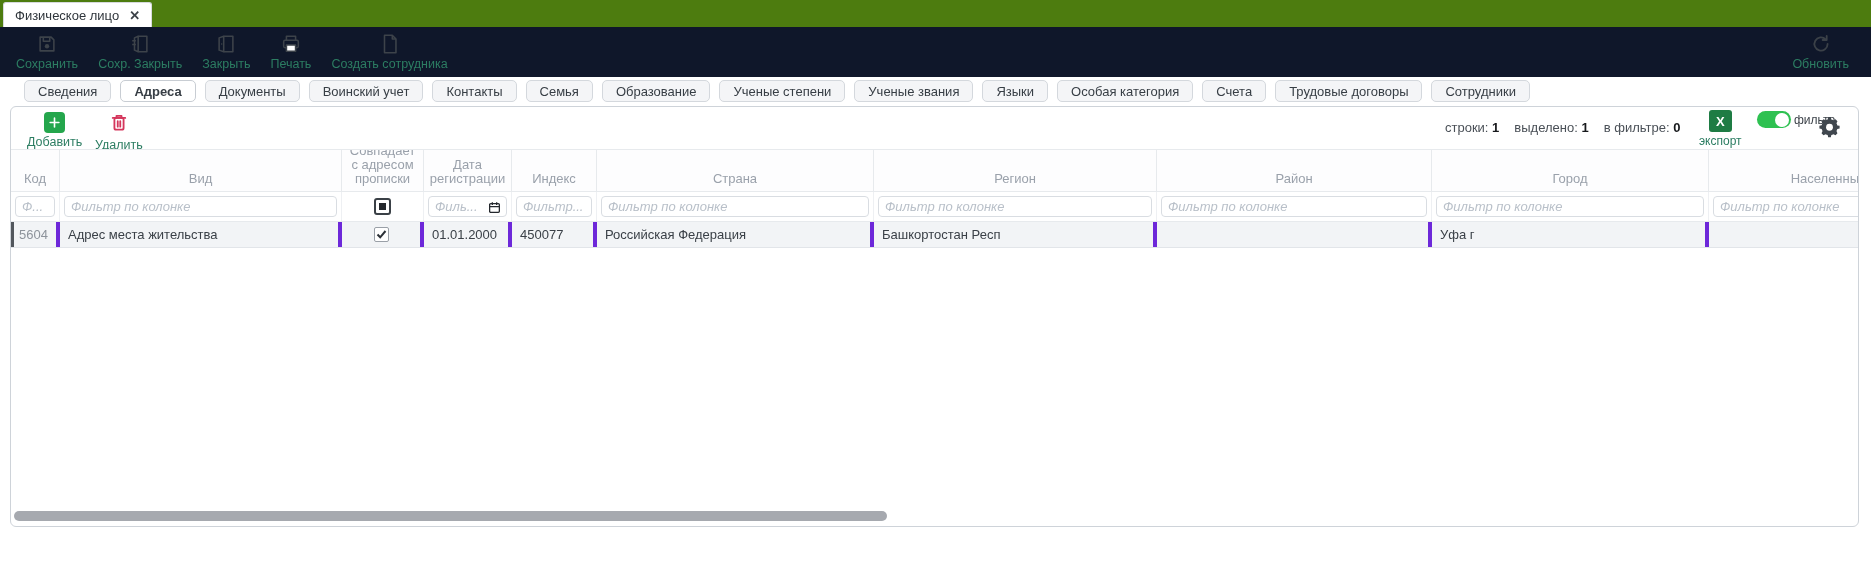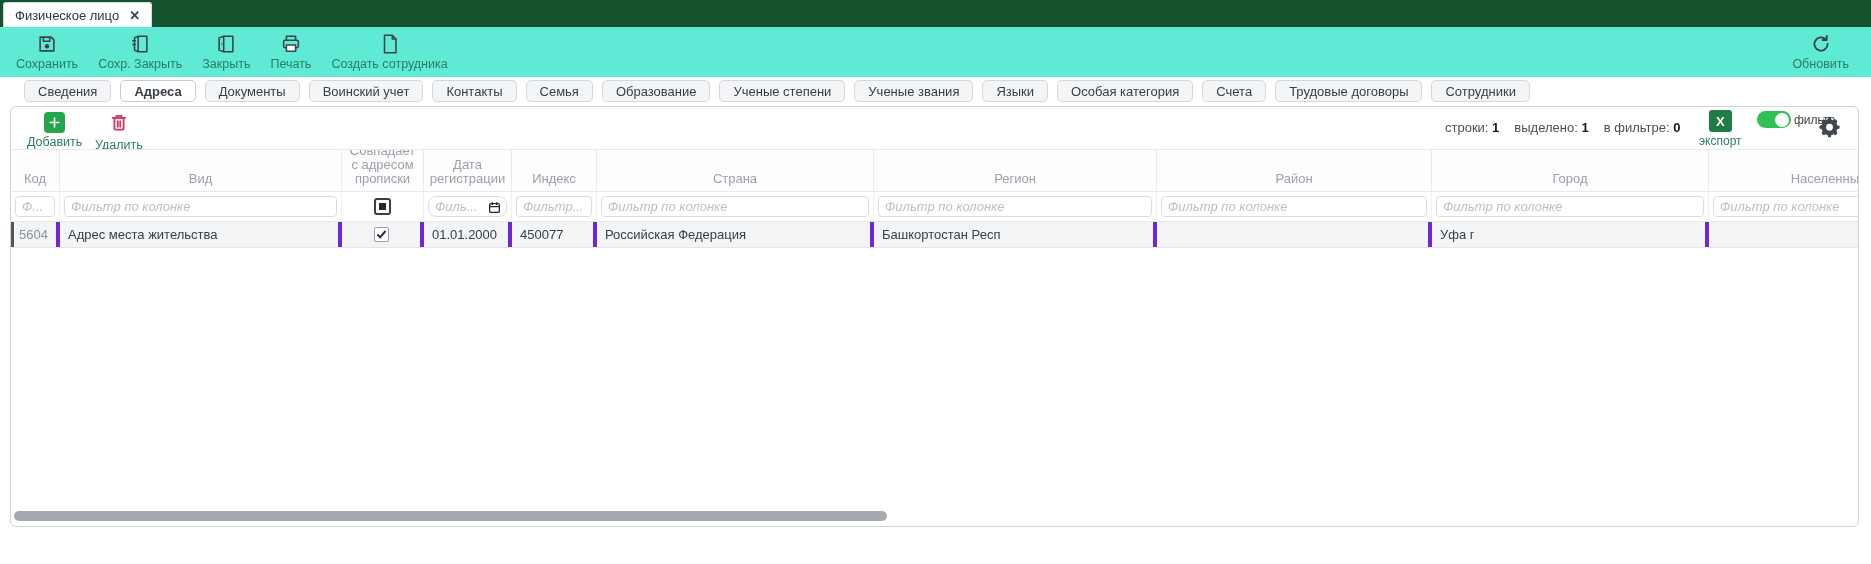--- a/index.html
+++ b/index.html
@@ -2,29 +2,29 @@
 <html><head>
 <meta charset="utf-8">
 <style>
   * { margin:0; padding:0; box-sizing:border-box; }
   html,body { background:#fff; }
   .page {
     position:relative; width:1871px; height:564px; overflow:hidden;
     background:#fff; font-family:"Liberation Sans", sans-serif; color:#3a4047;
   }
   
-  .doc-tabbar { position:absolute; top:0; left:0; right:0; height:27px; background:#14532d; }
+  .doc-tabbar { position:absolute; top:0; left:0; right:0; height:27px; background:#4d7c0f; }
   .doc-tab {
     position:absolute; left:3px; top:2px; height:25px; background:#fff;
     border:1px solid #d7dade; border-bottom:none; border-radius:3px 3px 0 0;
     display:flex; align-items:center; gap:10px; padding:0 11px; font-size:13px; color:#2f353b;
   }
   .doc-tab-close { font-size:13px; font-weight:bold; color:#3c4248; cursor:default; }
   
-  .toolbar { position:absolute; top:27px; left:0; right:0; height:50px; background:#5eead4;
+  .toolbar { position:absolute; top:27px; left:0; right:0; height:50px; background:#0f172a;
              display:flex; align-items:center; padding:0 16px; }
   .tbtn { display:flex; flex-direction:column; align-items:center; gap:2px;
           margin-right:20px; color:#2c7d62; font-size:12.5px; white-space:nowrap; cursor:pointer; }
   .tbtn svg { display:block; }
   .tbtn-refresh { margin:0 6px 0 auto; }
   
   .tabstrip { position:absolute; top:80px; left:8px; right:4px; height:24px; display:flex; gap:9px;margin-left:16px; }
   .tab {
     height:22px; padding:0 13px; display:flex; align-items:center; white-space:nowrap;
     background:#f4f5f7; border:1px solid #d4d8dd; border-radius:5px; font-size:13px; color:#373e45; cursor:pointer;
@@ -63,21 +63,21 @@
   .hcell { display:flex; align-items:flex-end; justify-content:center; text-align:center;
            font-size:13px; line-height:14px; color:#9aa1ab; padding:0 4px 5px 4px;
            border-right:1px solid #e7eaed; overflow:hidden; }
   .grid-filters { display:flex; height:30px; align-items:center; border-bottom:1px solid #e7eaed; }
   .fcell { height:100%; display:flex; align-items:center; justify-content:center;
            padding:0 4px; border-right:1px solid #eef0f3; position:relative; }
   .fcell input { width:100%; height:21px; border:1px solid #d9dde2; border-radius:4px;
                  font-family:"Liberation Sans", sans-serif; font-size:13px; padding:0 6px;
                  color:#3a4047; outline:none; background:#fff; }
   .fcell input::placeholder { color:#b9c0c9; font-style:italic; opacity:1; }
-  .fcell.with-cal input { padding-right:22px;border-radius:8px; }
+  .fcell.with-cal input { padding-right:22px; }
   .cal-icon { position:absolute; right:10px; top:8px; pointer-events:none; }
   .cb-ind { width:17px; height:17px; border:2px solid #3a4046; border-radius:3px; background:#fff;
             display:flex; align-items:center; justify-content:center; cursor:pointer; }
   .cb-ind .inner { width:7px; height:7px; background:#24282d; }
   .grid-row { display:flex; height:26px; align-items:stretch; background:#f2f4f6;
               border-bottom:1px solid #e2e5e9; position:relative; font-size:13px; color:#3a4047;
               cursor:default; }
   .grid-row::before { content:""; position:absolute; left:0; top:0; bottom:0; width:3px; background:#52575d; }
   .rcell { display:flex; align-items:center; padding:0 8px; border-right:4px solid #6d28d9;
            overflow:hidden; white-space:nowrap; }

